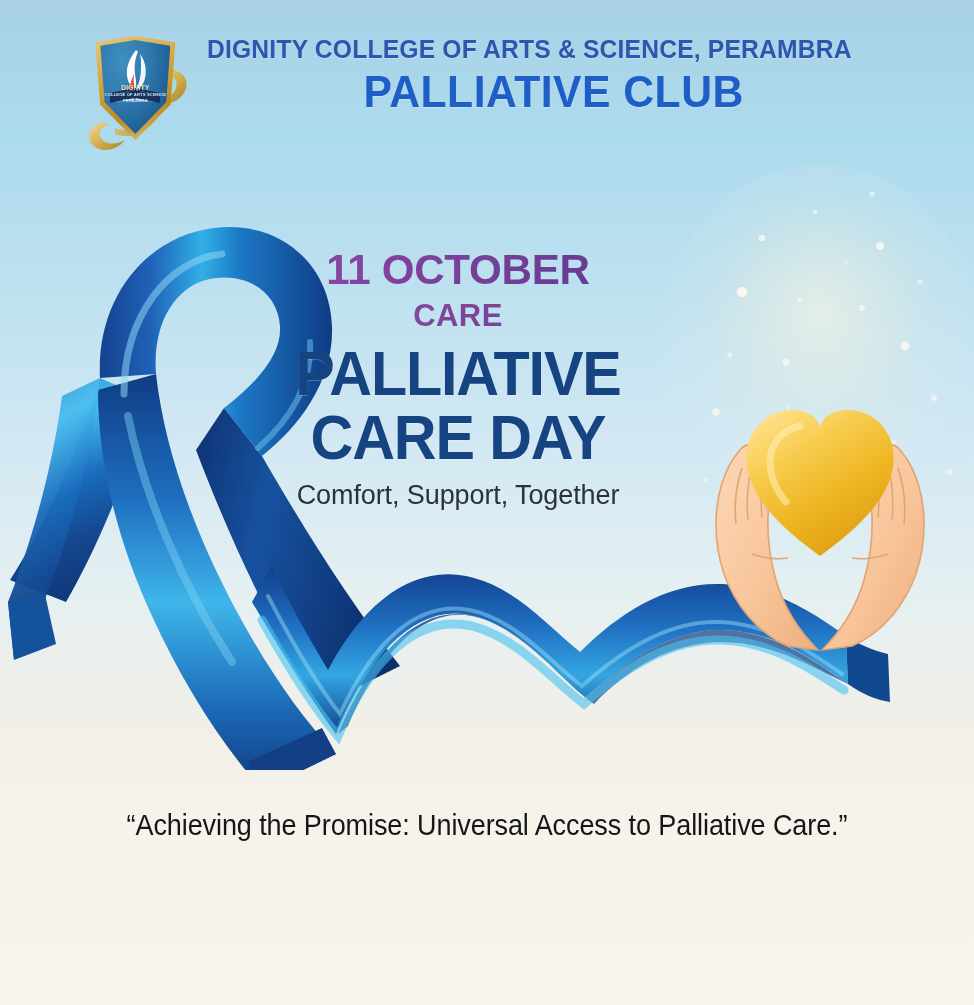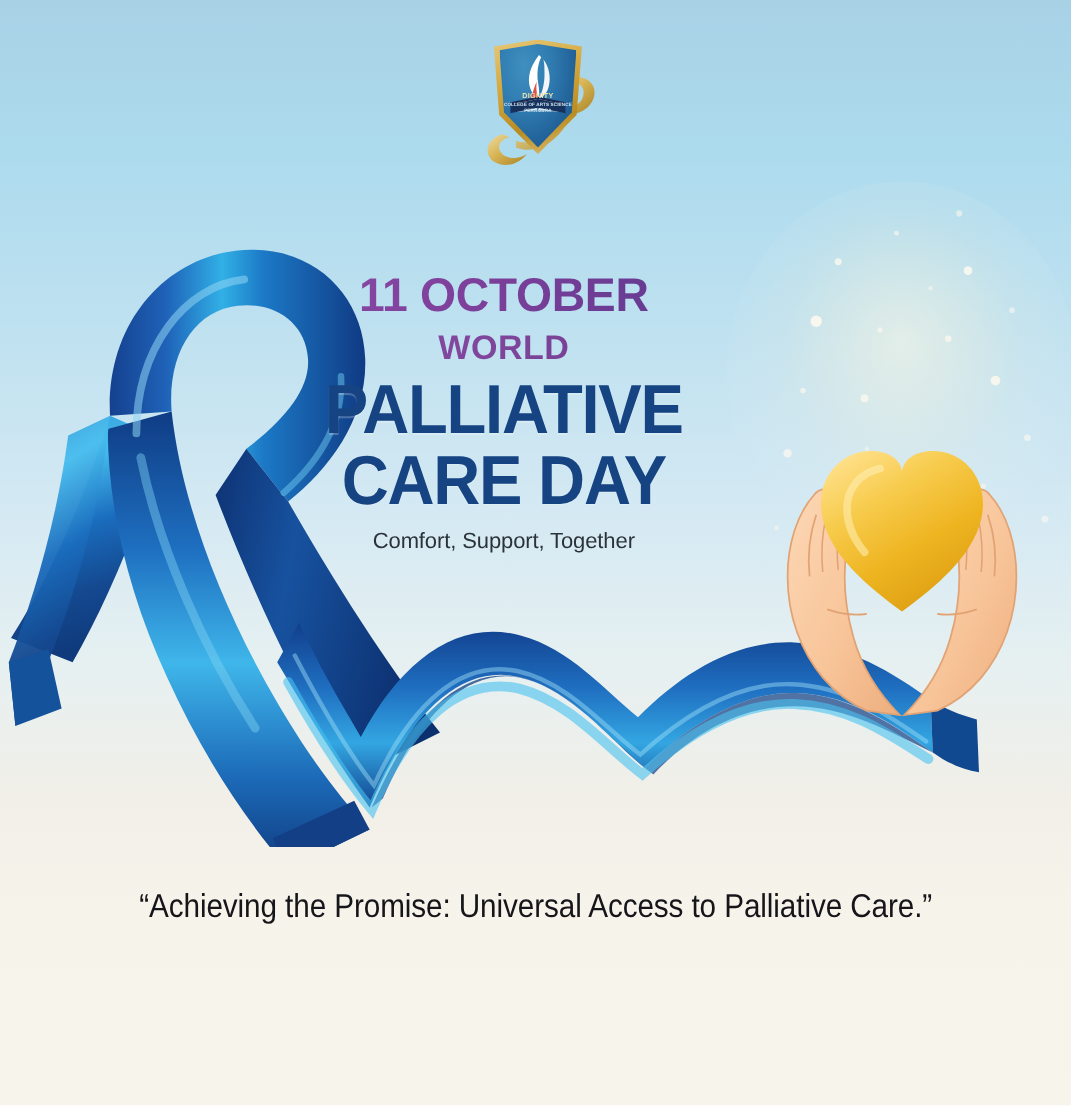--- a/index.html
+++ b/index.html
@@ -141,21 +141,21 @@
   .h-main1, .h-main2 {
     font-weight:bold;
     color:#164483;
     line-height:.96;
     transform:scaleX(0.94);
     text-shadow:0 1px 1px rgba(255,255,255,.25);
   }
   .h-main1 { font-size:63px; margin-top:12px; letter-spacing:-1.2px; }
   .h-main2 { font-size:63px; margin-top:4px;  letter-spacing:-1.2px; }
   .h-tag {
-    font-size:20px;
+    font-size:27px;
     color:#2b3239;
     margin-top:14px;
     letter-spacing:-0.1px;
     line-height:1;
   }
 
   
   #quote {
     position:absolute;
     left:0; right:0; top:808px;
@@ -201,20 +201,24 @@
         <path d="M58,54 L36,49 L36,60 L58,62 Z" fill="#dce6ef"></path>
         <path d="M10,53 L35,48 L60,53 L60,55 L35,50 L10,55 Z" fill="#1b2a52"></path>
         <path d="M10,55 L35,50 L60,55 L60,63 L35,58 L10,63 Z" fill="#16325c"></path>
       </svg>
 
       <div class="crest-text1">DIGNITY</div>
       <div class="crest-text2">COLLEGE OF ARTS SCIENCE
 PERAMBRA</div>
     </div>
 
+    <div class="header-text">
+      <div class="college-line">DIGNITY  COLLEGE OF ARTS &amp; SCIENCE, PERAMBRA</div>
+      <div class="club-line">PALLIATIVE CLUB</div>
+    </div>
   </div>
 
   <div id="stage">
     <svg viewBox="0 0 974 620" preserveAspectRatio="none">
       <defs>
 
         <linearGradient id="satinA" x1="0" y1="0" x2="1" y2="0">
           <stop offset="0%" stop-color="#15418f"></stop>
           <stop offset="22%" stop-color="#1f62b8"></stop>
           <stop offset="44%" stop-color="#31b0e6"></stop>
@@ -386,21 +390,21 @@
                    C878,260 900,288 892,322
                    C884,356 850,384 820,406 Z" fill="url(#heartG)"></path>
           <path d="M800,276 C782,280 770,294 770,312 C770,326 776,340 786,352" stroke="#fff1b8" stroke-width="7" fill="none" opacity=".55" stroke-linecap="round"></path>
         </g>
       </g>
     </svg>
   </div>
 
   <div id="headline">
     <div class="h-date">11 OCTOBER</div>
-    <div class="h-world">WORLD</div>
+    <div class="h-world">CARE</div>
     <div class="h-main1">PALLIATIVE</div>
     <div class="h-main2">CARE DAY</div>
     <div class="h-tag">Comfort, Support, Together</div>
   </div>
 
   <div id="quote">“Achieving the Promise: Universal Access to Palliative Care.”</div>
 
 </div>
 
 </body></html>

